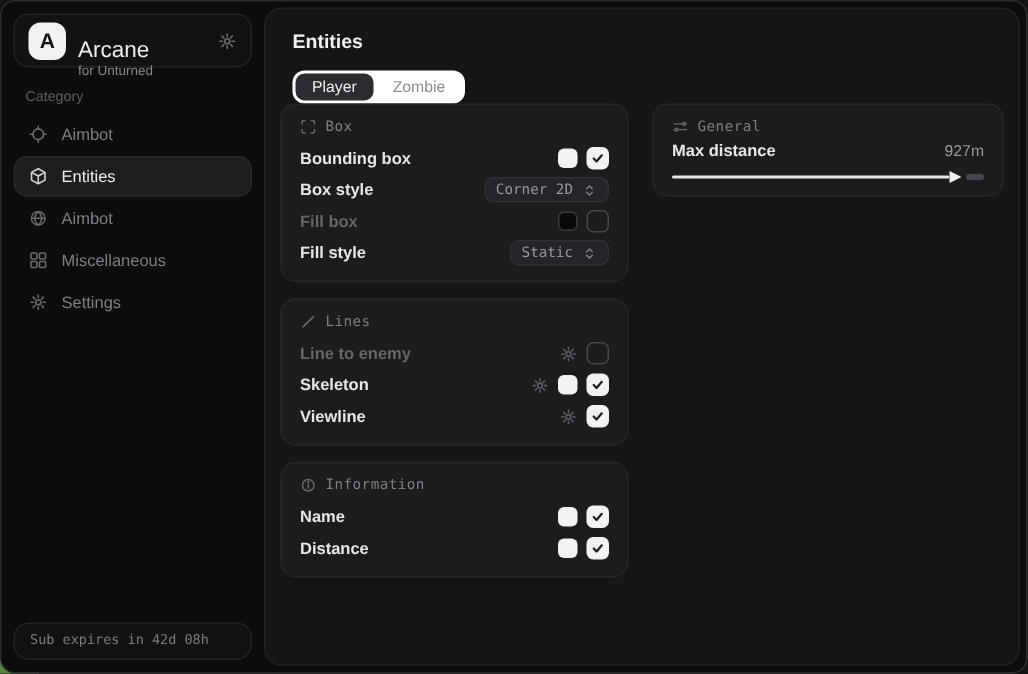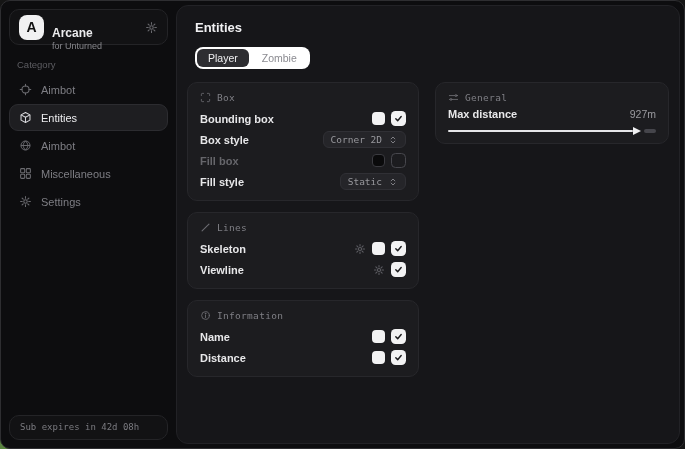--- a/index.html
+++ b/index.html
@@ -15,21 +15,21 @@
   .app-card {
     margin:8px; height:36px; border:1px solid #242427; border-radius:10px;
     background:#121214; display:flex; align-items:center; gap:8px; padding:0 9px;
   }
   .logo {
     width:25px; height:25px; border-radius:8px; background:#f1f1f2;
     color:#111; font-weight:bold; font-size:14px;
     display:flex; align-items:center; justify-content:center;
   }
   .app-meta { display:flex; flex-direction:column; line-height:1.15; flex:1; }
-  .app-name { font-size:12px; font-weight:bold; color:#ececee;margin-top:24px; }
+  .app-name { font-size:15px; font-weight:normal; color:#ececee;margin-top:24px; }
   .app-sub { font-size:9px; color:#87878c; }
   .app-gear { width:13px; height:13px; color:#6a6a6f; }
   .category { margin:14px 0 6px 16px; font-size:9.5px; color:#5d5d62; }
   .nav { display:flex; flex-direction:column; gap:1px; padding:0 8px; }
   .nav-item {
     height:27px; display:flex; align-items:center; gap:9px; padding:0 9px;
     border-radius:9px; border:1px solid transparent; color:#7e7e84; font-size:11px;
   }
   .nav-item .icon { width:13px; height:13px; color:#6b6b70; }
   .nav-item.active { background:#1e1e21; border-color:#2c2c30; color:#ededef; }
@@ -45,21 +45,21 @@
   
   .panel {
     position:absolute; left:175px; top:4px; right:4px; bottom:4px;
     background:#161619; border:1px solid #222226; border-radius:12px;
     padding:14px 10px;
   }
   .page-title { margin-left:8px; font-size:13px; font-weight:bold; color:#f1f1f3; }
   .tabs { margin:12px 0 0 8px; display:inline-flex; background:#ffffff; border-radius:8px; padding:2px; gap:2px; }
   .tab { font-size:10.5px; padding:3px 11px; border-radius:6px; color:#8b8b91; }
   .tab.active { background:#2d2d31; color:#efeff1; }
-  .columns { display:flex; gap:16px; margin-top:13px; align-items:flex-start; }
+  .columns { display:flex; gap:16px; align-items:flex-start; }
   .col-left { width:238px; display:flex; flex-direction:column; gap:11px; }
   .col-right { width:240px; }
   .card {
     background:#1c1c1f; border:1px solid #27272b; border-radius:10px;
     padding:9px 12px 8px;
   }
   .card-head {
     display:flex; align-items:center; gap:6px; margin-bottom:5px;
     font-family:"DejaVu Sans Mono", monospace; font-size:9.5px; color:#7f7f85; letter-spacing:.3px;
   }
@@ -236,20 +236,32 @@
 
         <div class="card">
           <div class="card-head">
             <span class="icon">
               <svg viewBox="0 0 16 16" fill="none" stroke="currentColor" stroke-width="1.5" stroke-linecap="round">
                   <path d="M3 13L13 3"></path>
                 </svg>
             </span>
             <span>Lines</span>
           </div>
+          <div class="row disabled">
+            <span class="row-label">Line to enemy</span>
+            <span class="controls">
+              <span class="mini-gear">
+                <svg viewBox="0 0 16 16" fill="none" stroke="currentColor" stroke-width="1.4" stroke-linecap="round">
+                  <circle cx="8" cy="8" r="2.1"></circle>
+                  <path d="M8 2v2M8 12v2M2 8h2M12 8h2M3.8 3.8l1.4 1.4M10.8 10.8l1.4 1.4M12.2 3.8l-1.4 1.4M5.2 10.8l-1.4 1.4"></path>
+                </svg>
+              </span>
+              <span class="checkbox unchecked"></span>
+            </span>
+          </div>
           <div class="row">
             <span class="row-label">Skeleton</span>
             <span class="controls">
               <span class="mini-gear">
                 <svg viewBox="0 0 16 16" fill="none" stroke="currentColor" stroke-width="1.4" stroke-linecap="round">
                   <circle cx="8" cy="8" r="2.1"></circle>
                   <path d="M8 2v2M8 12v2M2 8h2M12 8h2M3.8 3.8l1.4 1.4M10.8 10.8l1.4 1.4M12.2 3.8l-1.4 1.4M5.2 10.8l-1.4 1.4"></path>
                 </svg>
               </span>
               <span class="swatch white"></span>

